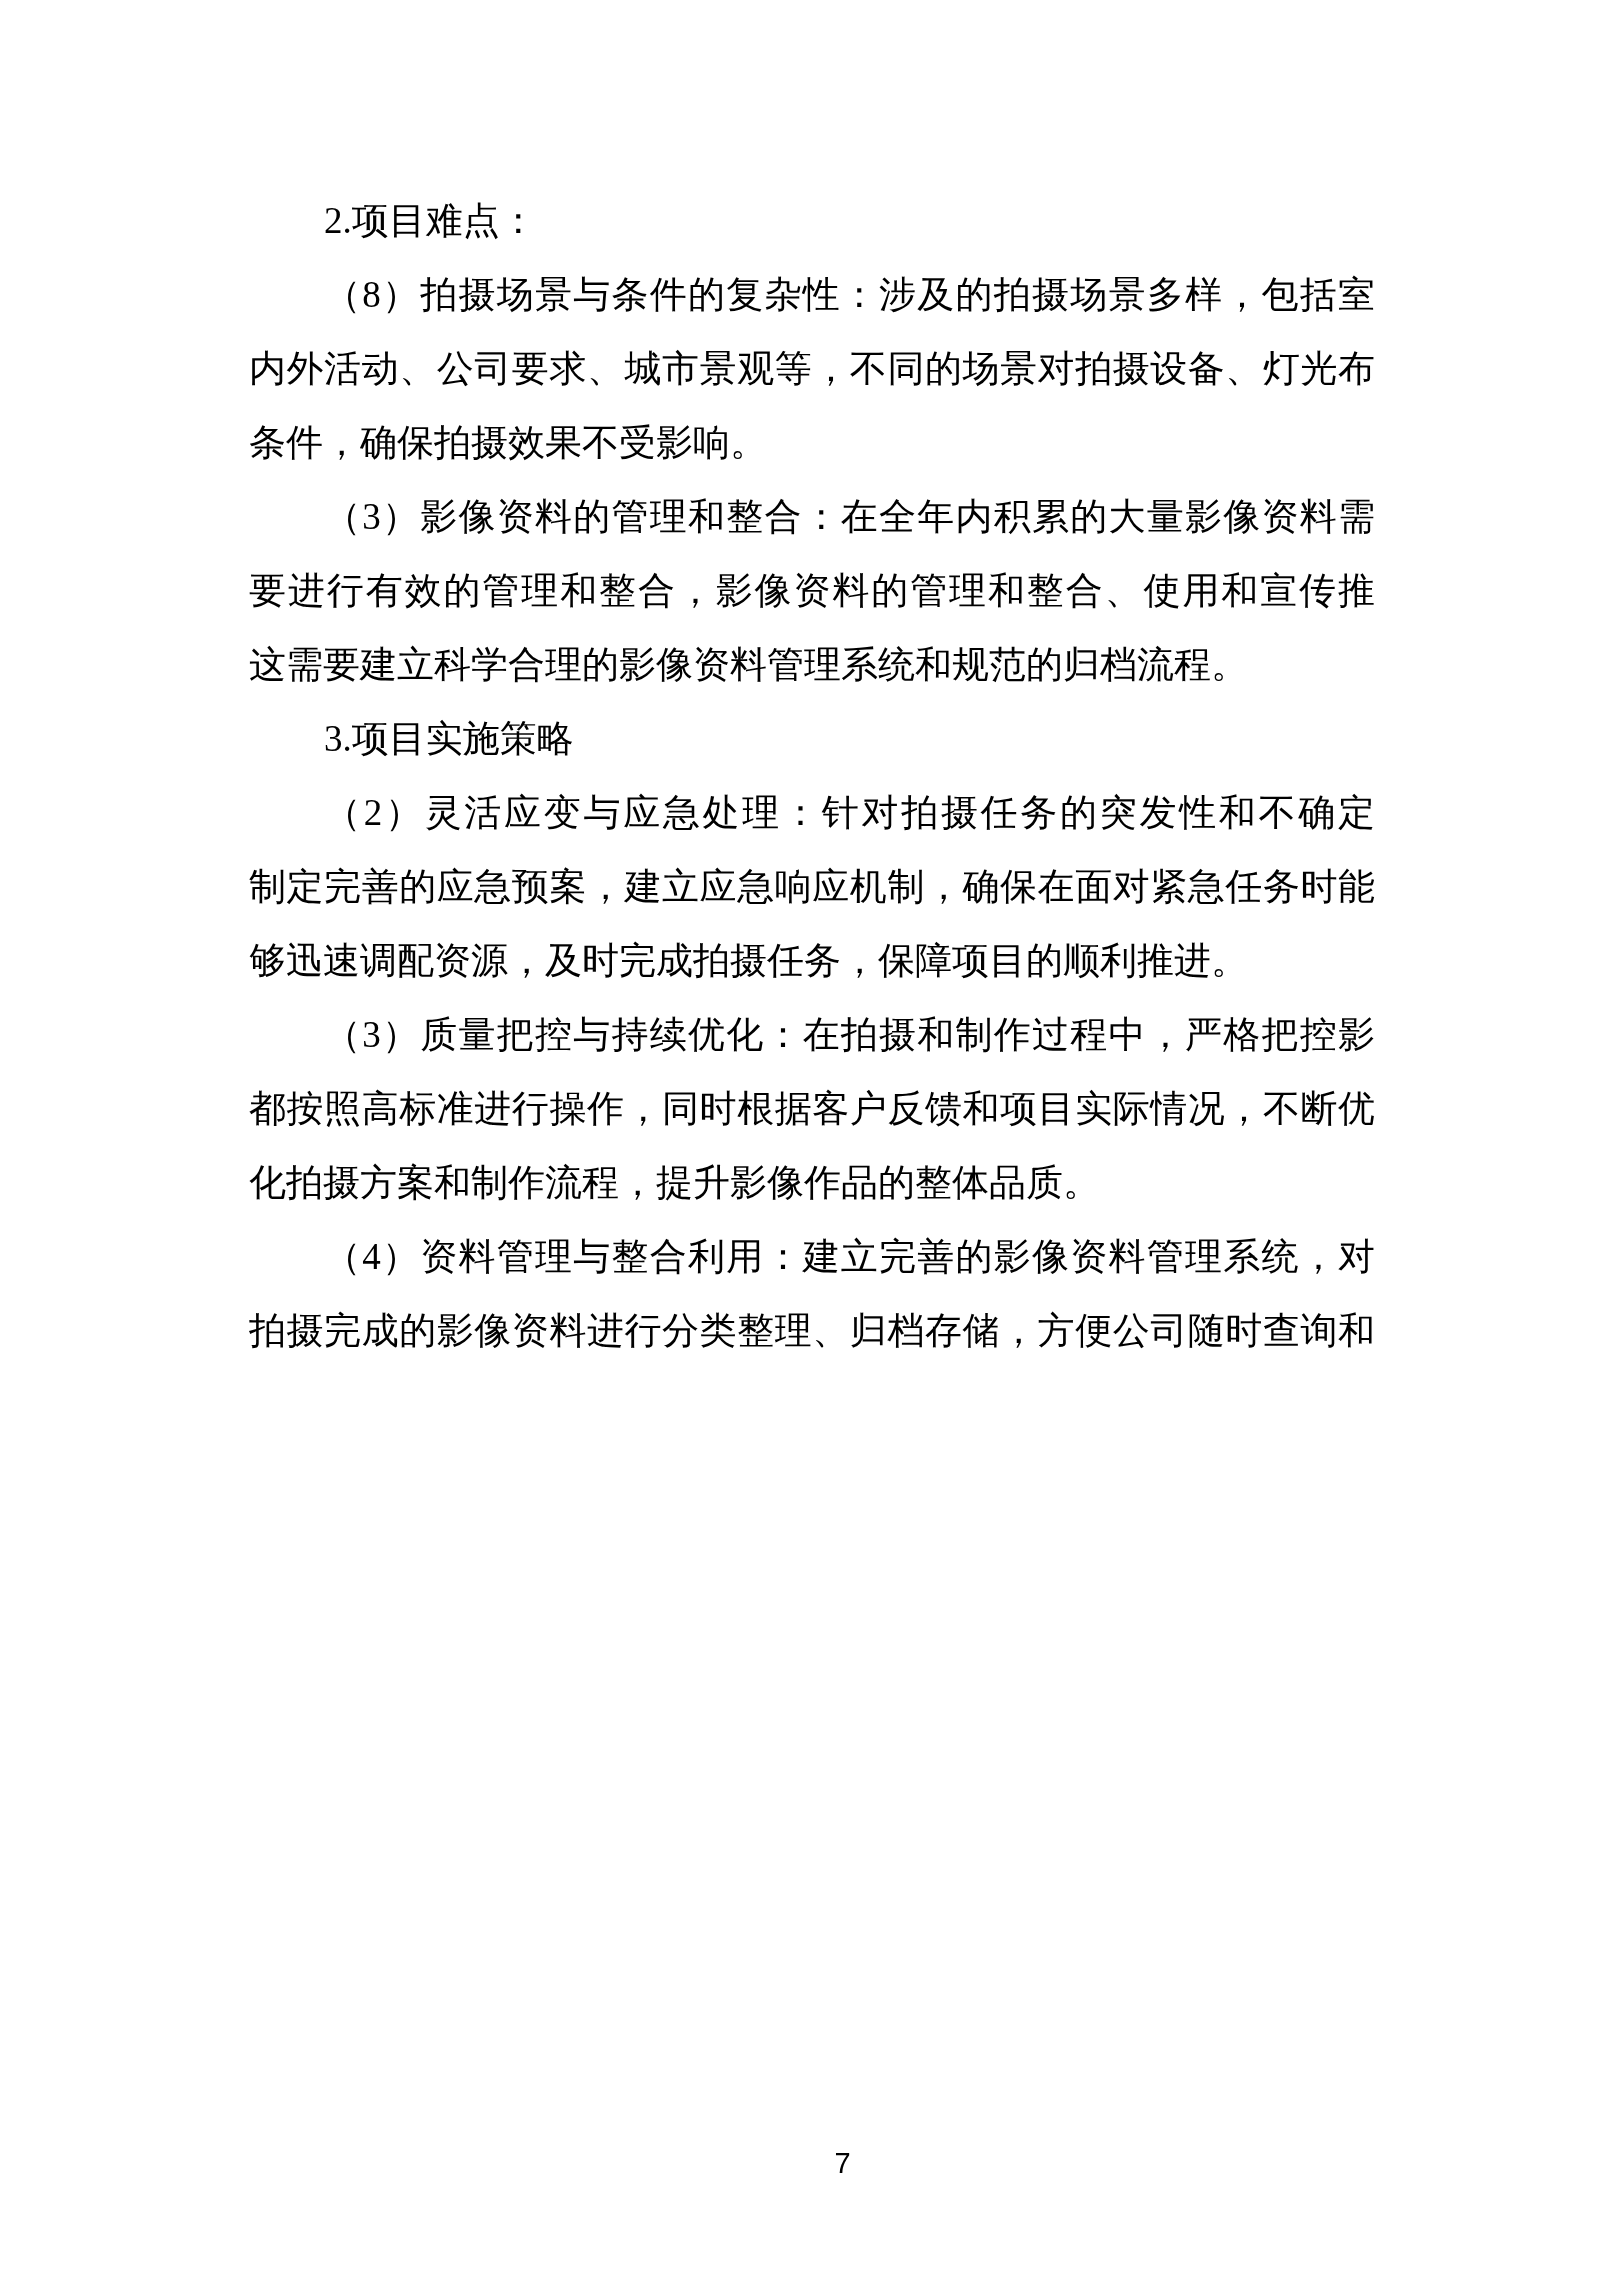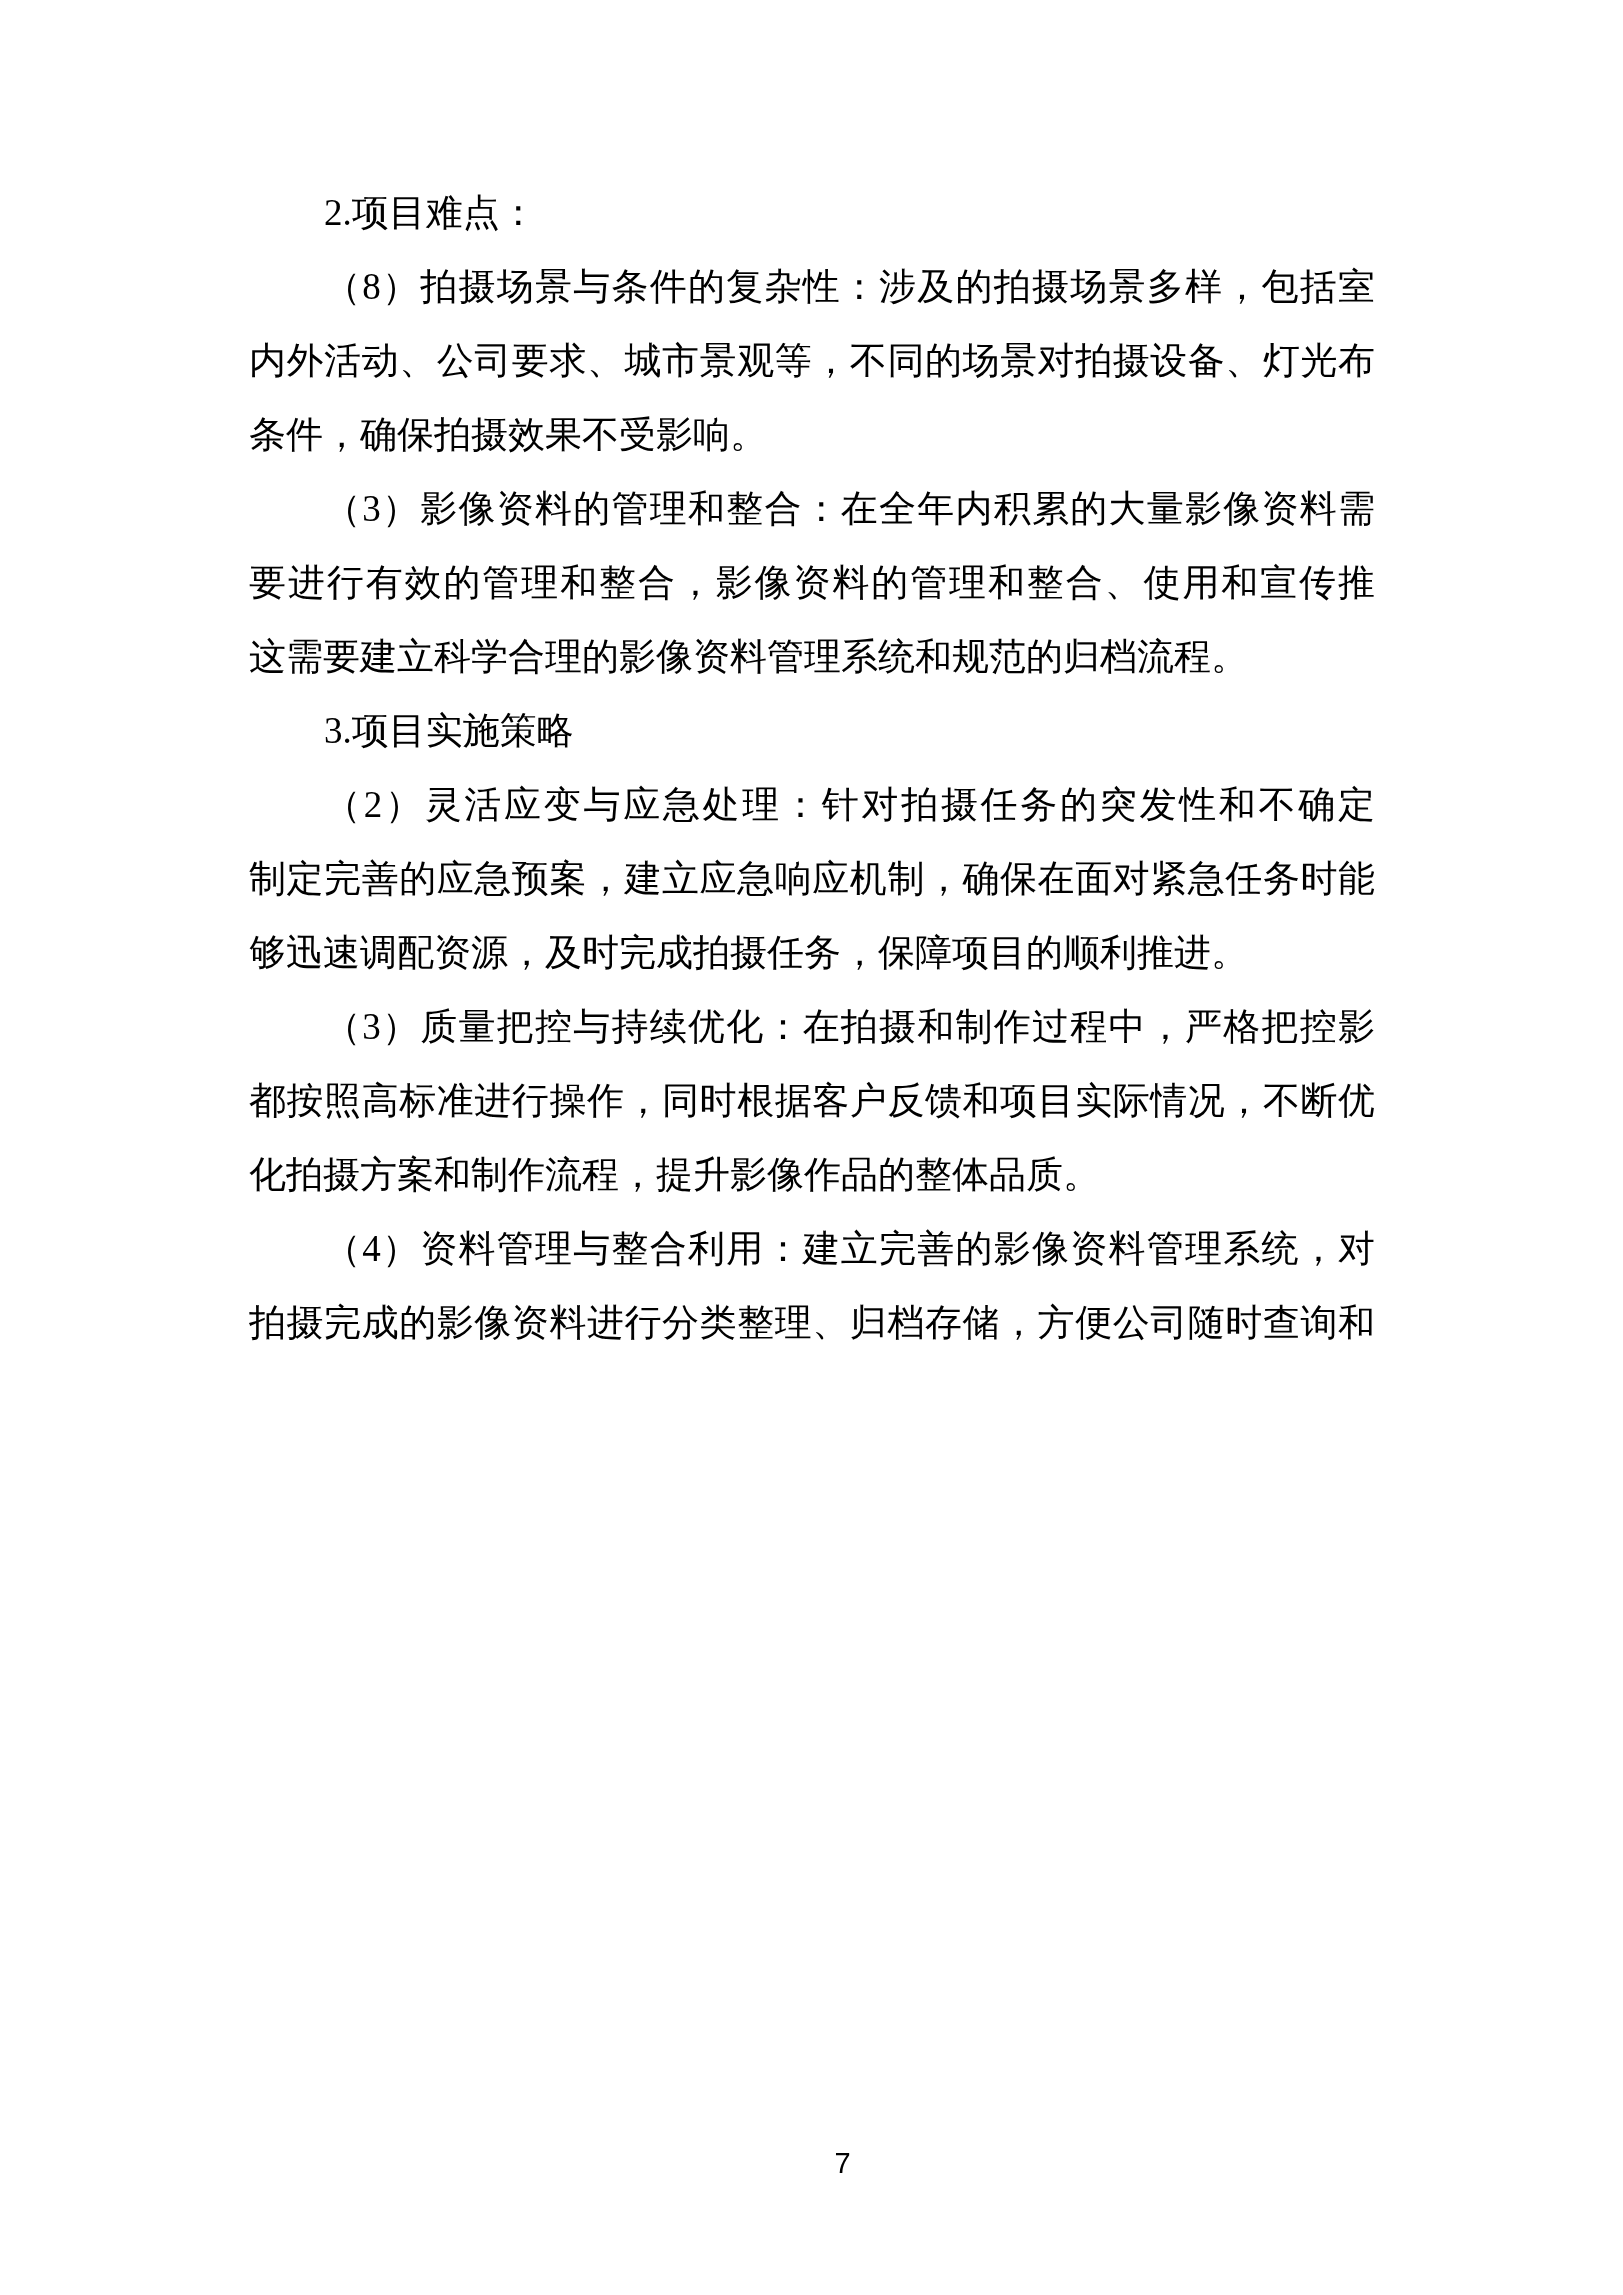--- a/index.html
+++ b/index.html
@@ -12,21 +12,21 @@
     width: 1623px;
     height: 2295px;
     background: #ffffff;
     overflow: hidden;
     font-family: "Liberation Serif", "DejaVu Serif", serif;
     color: #000000;
   }
   .text-block {
     position: absolute;
     left: 249px;
-    top: 176px;
+    top: 184px;
     width: 1126px;
   }
   .para {
     margin: 0;
     padding: 0;
   }
   .line {
     font-size: 37px;
     line-height: 74px;
     white-space: normal;

